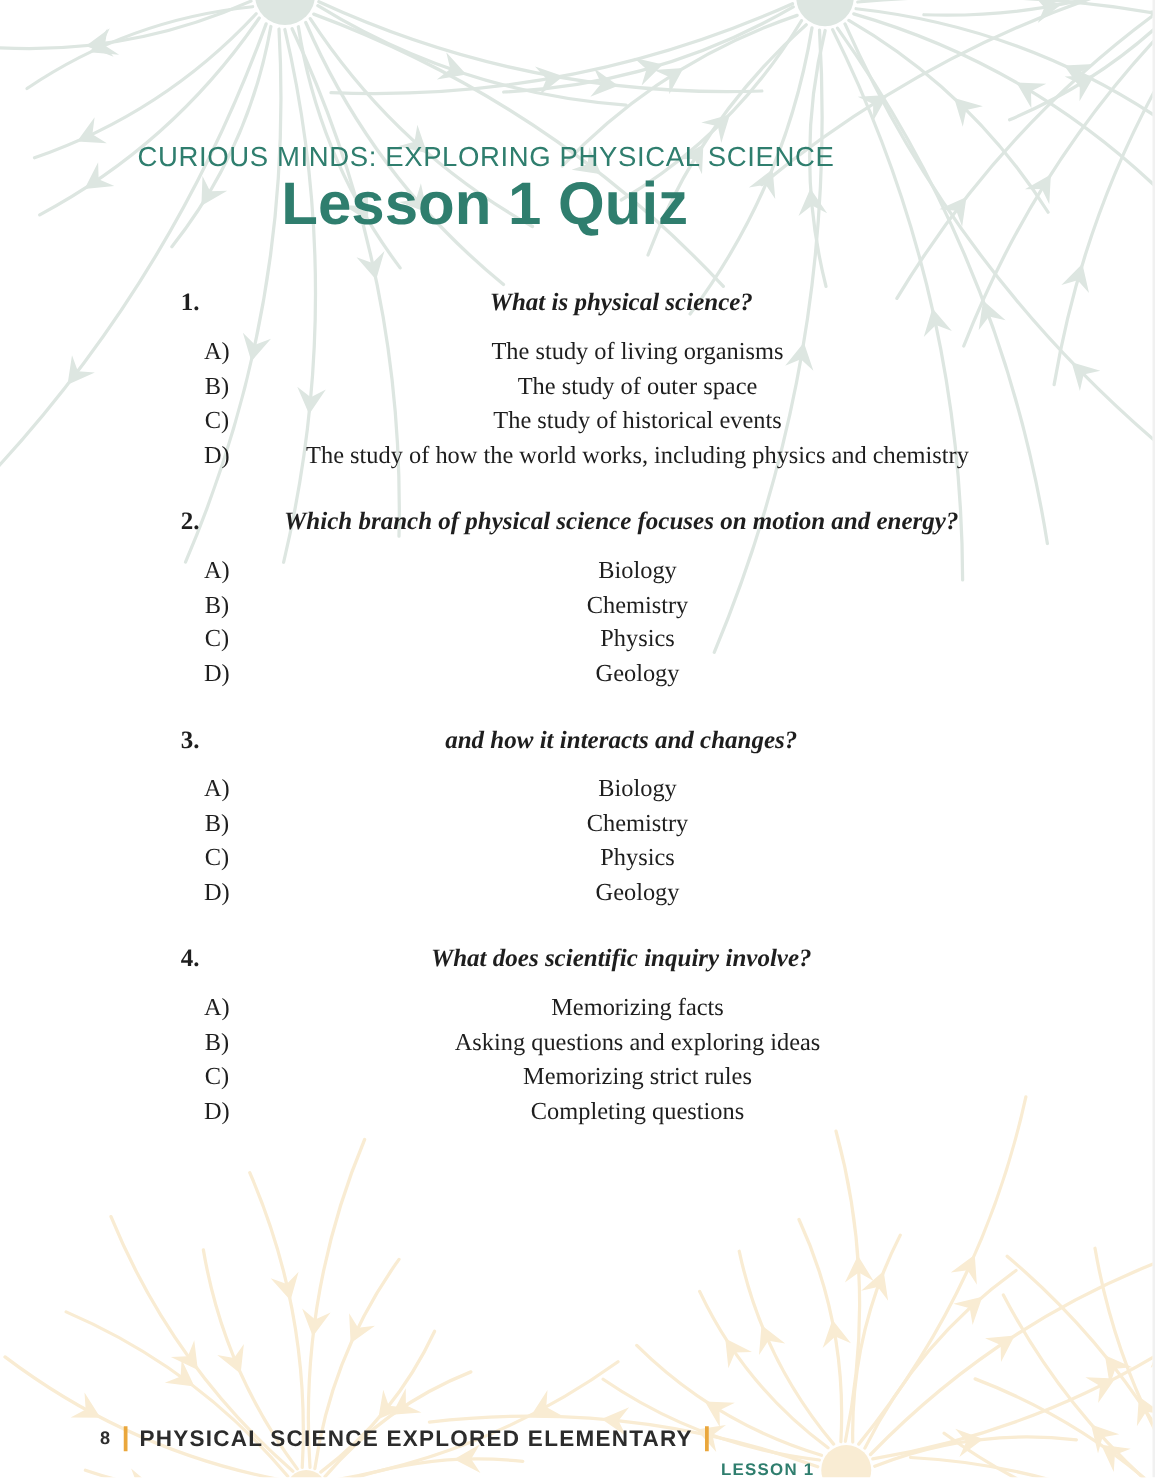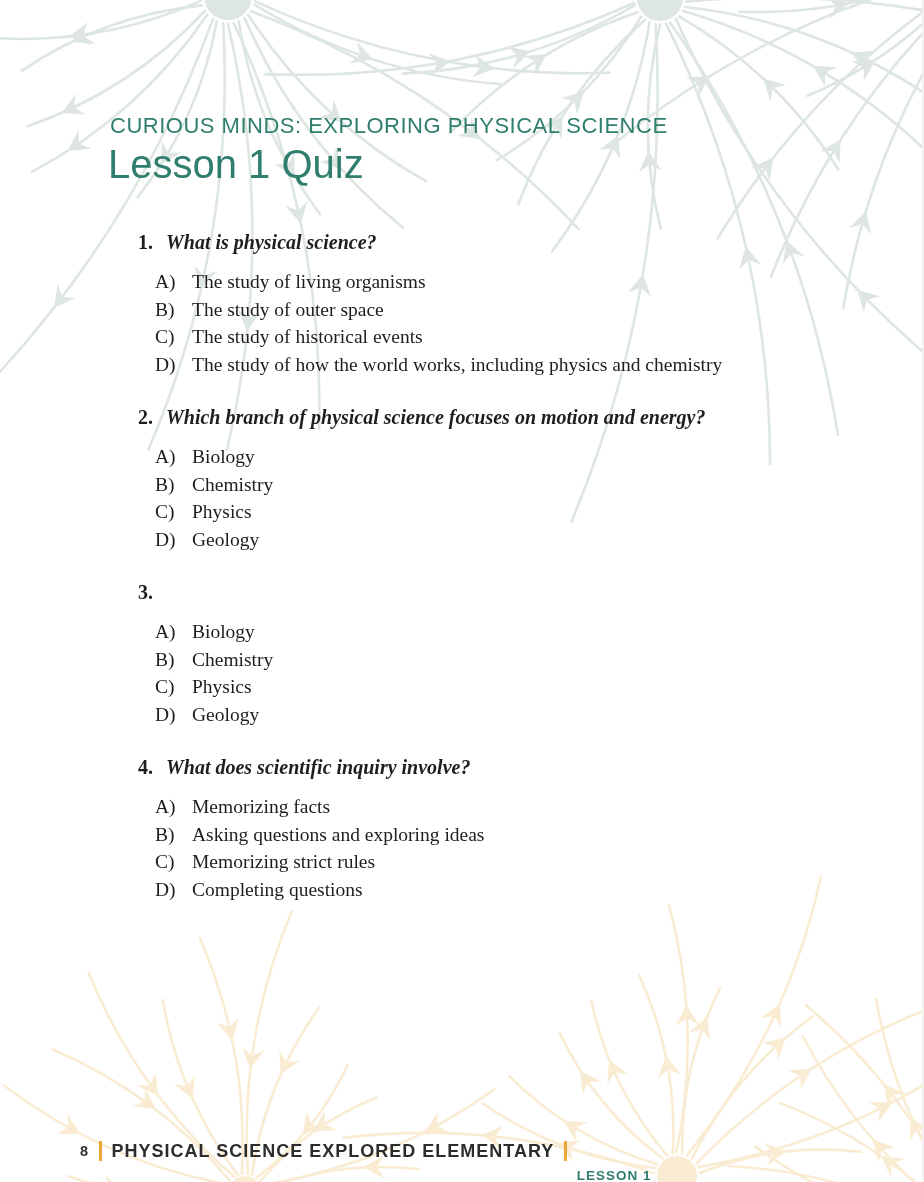--- a/index.html
+++ b/index.html
@@ -4,36 +4,37 @@
 <style>
   html,body{margin:0;padding:0;background:#ffffff;}
   .page{
     position:relative;
     width:924px;height:1182px;
     background:#ffffff;
     overflow:hidden;
     border-right:2px solid #f1f1f1;
     box-sizing:border-box;
     font-family:"Liberation Sans",sans-serif;
+    text-align:center;
   }
   #bg-decor{
     position:absolute;left:0;top:0;width:924px;height:1182px;
     pointer-events:none;z-index:0;
   }
   .content{position:relative;z-index:1;}
 
   
   .header{position:absolute;left:108px;top:114px;}
   .eyebrow{
     font-size:22px;font-weight:400;letter-spacing:0.5px;
     color:var(--teal);line-height:24px;padding-left:2px;
   }
   .page-title{
     margin:3px 0 0 0;
-    font-size:40px;font-weight:400;letter-spacing:0px;
+    font-size:48px;font-weight:700;letter-spacing:0px;
     color:var(--teal);line-height:46px;
   }
 
   
   .questions{
     position:absolute;left:138px;top:229px;width:690px;
     font-family:"Liberation Serif",serif;color:var(--body);
   }
   .question{margin-bottom:26px;}
   .q-head{
@@ -296,20 +297,21 @@
               <span class="opt-letter">D)</span>
               <span class="opt-text">Geology</span>
             </div>
           </div>
     </div>
 
     <div class="question">
       <div class="q-head">
         <span class="q-num">3.</span>
         <span class="q-text">
+              <div>and how it interacts and changes?</div>
             </span>
       </div>
       <div class="options">
             <div class="option">
               <span class="opt-letter">A)</span>
               <span class="opt-text">Biology</span>
             </div>
             <div class="option">
               <span class="opt-letter">B)</span>
               <span class="opt-text">Chemistry</span>

